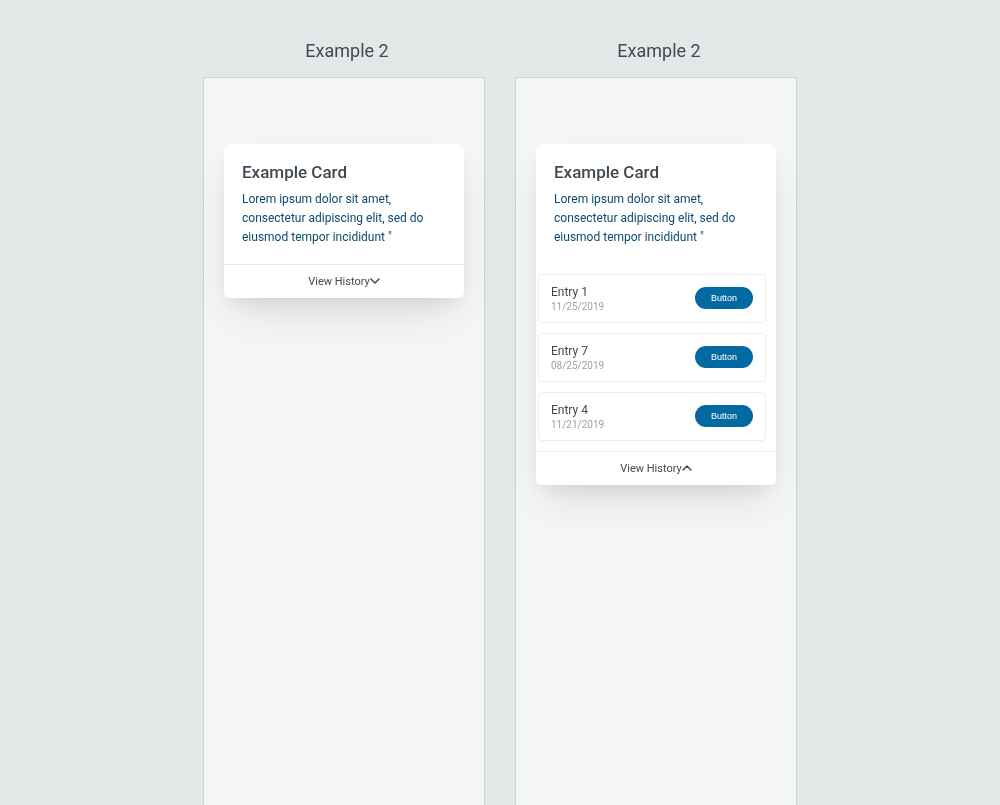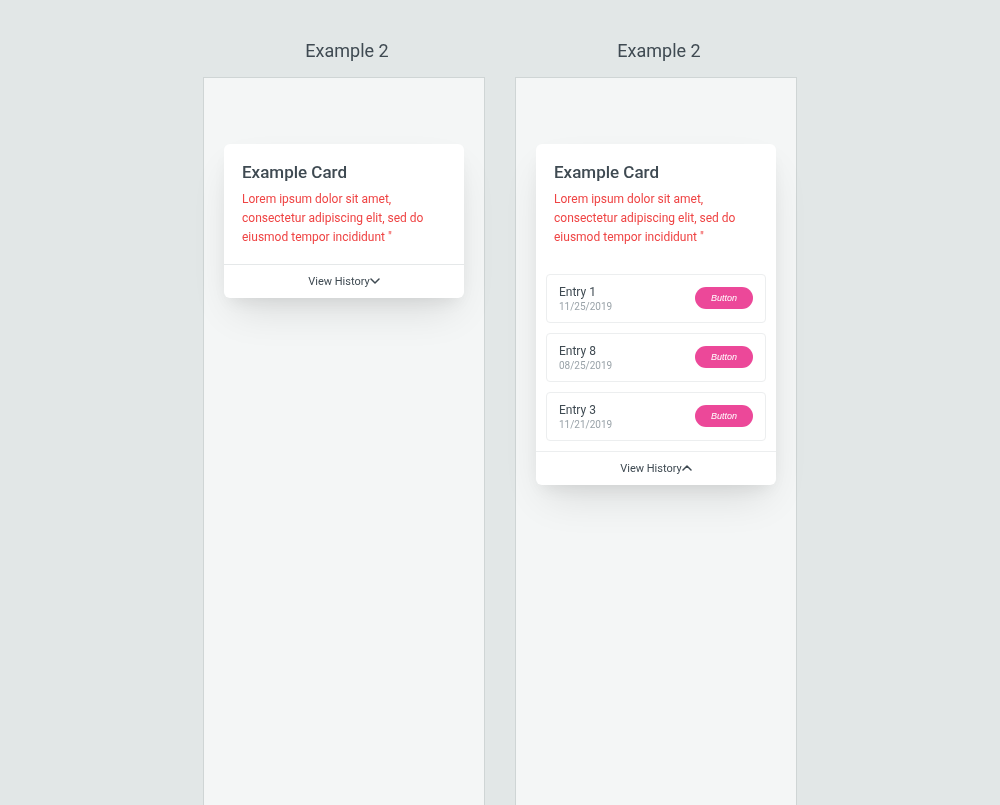--- a/index.html
+++ b/index.html
@@ -49,26 +49,26 @@
     padding: 18px 18px 16px 18px;
   }
   .card-title {
     font-size: 17px;
     color: #3f4a52;
     font-weight: 500;
     margin-bottom: 8px;
   }
   .card-desc {
     font-size: 12px;
-    color: #ef4444;
+    color: #0c4a6e;
     line-height: 1.6;
   }
 
   .card-history {
-    padding: 10px 10px 0 10px;
+    padding: 10px 10px 0 2px;
   }
 
   .history-entry {
     border: 1px solid #eceeef;
     border-radius: 4px;
     margin-bottom: 10px;
     padding: 10px 12px;
     display: flex;
     justify-content: space-between;
     align-items: center;
@@ -77,24 +77,23 @@
   .entry-title {
     font-size: 12px;
     color: #3f4a52;
     margin-bottom: 2px;
   }
   .entry-date {
     font-size: 10px;
     color: #9aa3a9;
   }
   .entry-btn {
-    background: #ec4899;
+    background: #0369a1;
     color: #fff;
     font-size: 9px;
-    font-style: italic;
     border: none;
     border-radius: 999px;
     padding: 6px 16px;
     cursor: pointer;
   }
 
   .card-footer {
     border-top: 1px solid #eceeef;
     padding: 10px 0;
     text-align: center;
@@ -148,29 +147,29 @@
         <div class="history-entry">
           <div class="entry-text">
             <span class="entry-title">Entry 1</span>
             <span class="entry-date">11/25/2019</span>
           </div>
           <button class="entry-btn">Button</button>
         </div>
 
         <div class="history-entry">
           <div class="entry-text">
-            <span class="entry-title">Entry 8</span>
+            <span class="entry-title">Entry 7</span>
             <span class="entry-date">08/25/2019</span>
           </div>
           <button class="entry-btn">Button</button>
         </div>
 
         <div class="history-entry">
           <div class="entry-text">
-            <span class="entry-title">Entry 3</span>
+            <span class="entry-title">Entry 4</span>
             <span class="entry-date">11/21/2019</span>
           </div>
           <button class="entry-btn">Button</button>
         </div>
       </div>
 
       <div class="card-footer">
         <span>View History</span>
         <span class="chevron">
           <svg width="10" height="10" viewBox="0 0 10 10">

